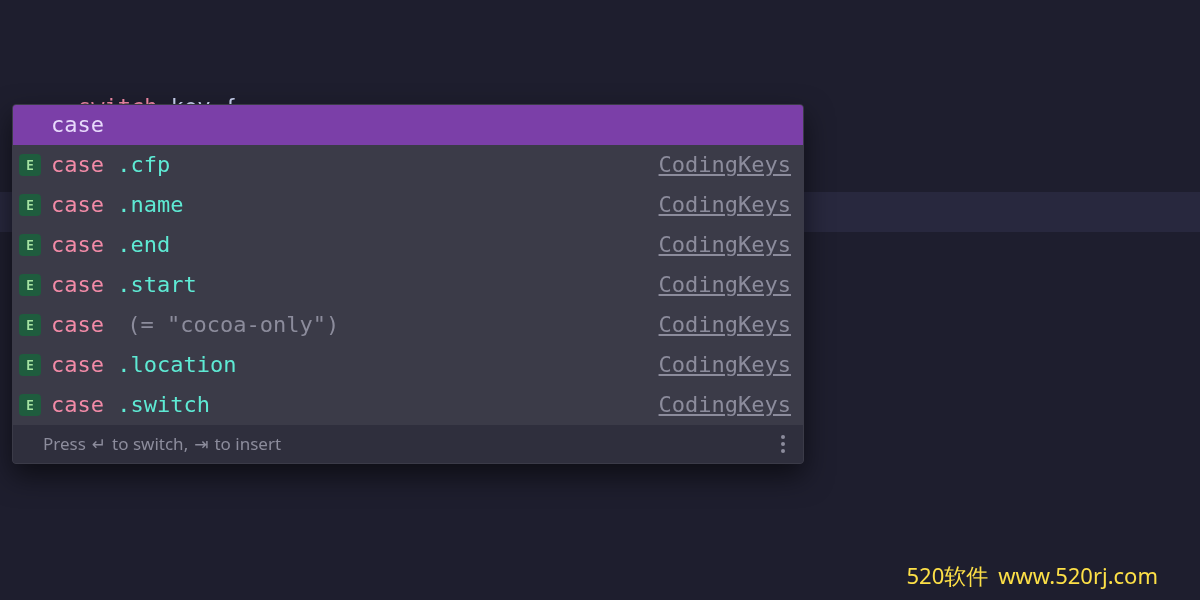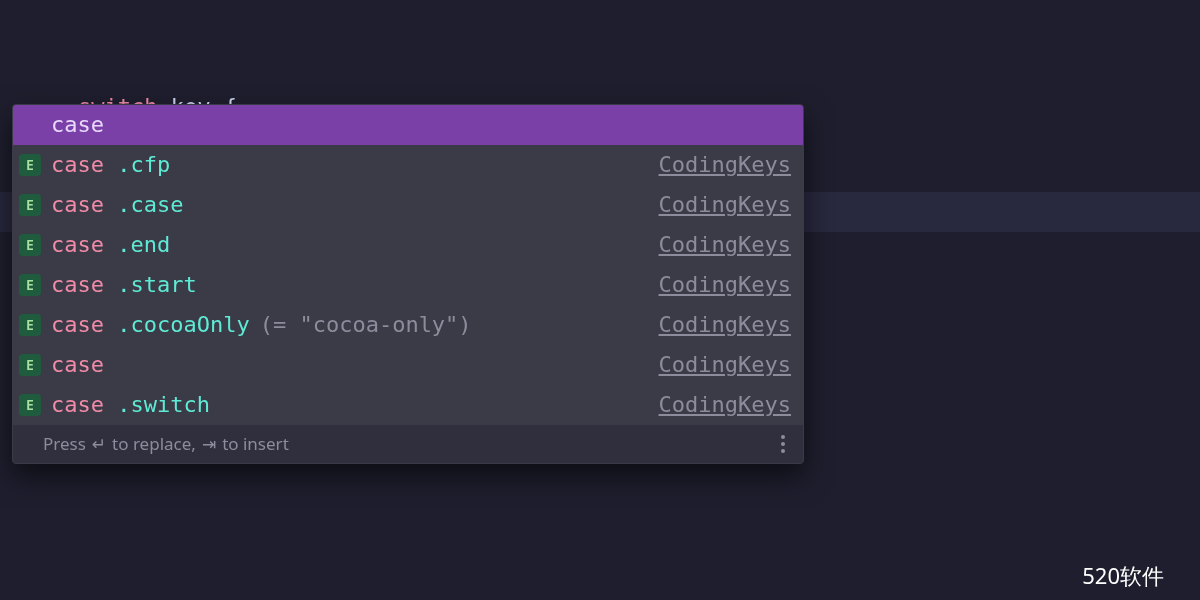--- a/index.html
+++ b/index.html
@@ -119,25 +119,25 @@
     flex-direction: column;
     gap: 3px;
     padding: 4px;
   }
   .kebab span {
     width: 4px; height: 4px; border-radius: 50%; background: #8c8c9c;
   }
 
   .watermark {
     position: absolute;
-    right: 36px;
+    right: 42px;
     bottom: 8px;
     font-family: "PingFang SC","Microsoft YaHei",system-ui,sans-serif;
     font-size: 22px;
-    color: #ffffff;
+    color: #fde047;
     display: flex;
     gap: 10px;
   }
 </style>
 </head>
 <body>
 
 <div class="editor">
   <div class="line"><span class="kw-switch">switch</span> <span class="ident">key</span> <span class="brace">{</span></div>
   <div class="line2-wrap"><span class="kw-case">case</span><span class="cursor"><span class="squiggle">^</span></span></div>
@@ -156,21 +156,21 @@
     <span class="badge">E</span>
     <span class="main">
       <span class="t-case">case</span><span> </span><span class="t-member">.cfp</span>
     </span>
     <span class="t-type">CodingKeys</span>
   </div>
 
   <div class="popup-row">
     <span class="badge">E</span>
     <span class="main">
-      <span class="t-case">case</span><span> </span><span class="t-member">.case</span>
+      <span class="t-case">case</span><span> </span><span class="t-member">.name</span>
     </span>
     <span class="t-type">CodingKeys</span>
   </div>
 
   <div class="popup-row">
     <span class="badge">E</span>
     <span class="main">
       <span class="t-case">case</span><span> </span><span class="t-member">.end</span>
     </span>
     <span class="t-type">CodingKeys</span>
@@ -180,51 +180,52 @@
     <span class="badge">E</span>
     <span class="main">
       <span class="t-case">case</span><span> </span><span class="t-member">.start</span>
     </span>
     <span class="t-type">CodingKeys</span>
   </div>
 
   <div class="popup-row">
     <span class="badge">E</span>
     <span class="main">
-      <span class="t-case">case</span><span> </span><span class="t-member">.cocoaOnly</span><span class="t-raw">(= "cocoa-only")</span>
-    </span>
-    <span class="t-type">CodingKeys</span>
-  </div>
-
-  <div class="popup-row">
-    <span class="badge">E</span>
-    <span class="main">
-      <span class="t-case">case</span><span> </span>
+      <span class="t-case">case</span><span> </span><span class="t-raw">(= "cocoa-only")</span>
+    </span>
+    <span class="t-type">CodingKeys</span>
+  </div>
+
+  <div class="popup-row">
+    <span class="badge">E</span>
+    <span class="main">
+      <span class="t-case">case</span><span> </span><span class="t-member">.location</span>
     </span>
     <span class="t-type">CodingKeys</span>
   </div>
 
   <div class="popup-row">
     <span class="badge">E</span>
     <span class="main">
       <span class="t-case">case</span><span> </span><span class="t-member">.switch</span>
     </span>
     <span class="t-type">CodingKeys</span>
   </div>
 
   <div class="popup-footer">
     <span>Press</span>
     <span>↵</span>
-    <span>to replace,</span>
+    <span>to switch,</span>
     <span>⇥</span>
     <span>to insert</span>
     <span class="spacer"></span>
     <span class="kebab">
         <span></span>
         <span></span>
         <span></span>
       </span>
   </div>
 </div>
 
 <div class="watermark">
   <span>520软件</span>
+  <span>www.520rj.com</span>
 </div>
 
 </body></html>

